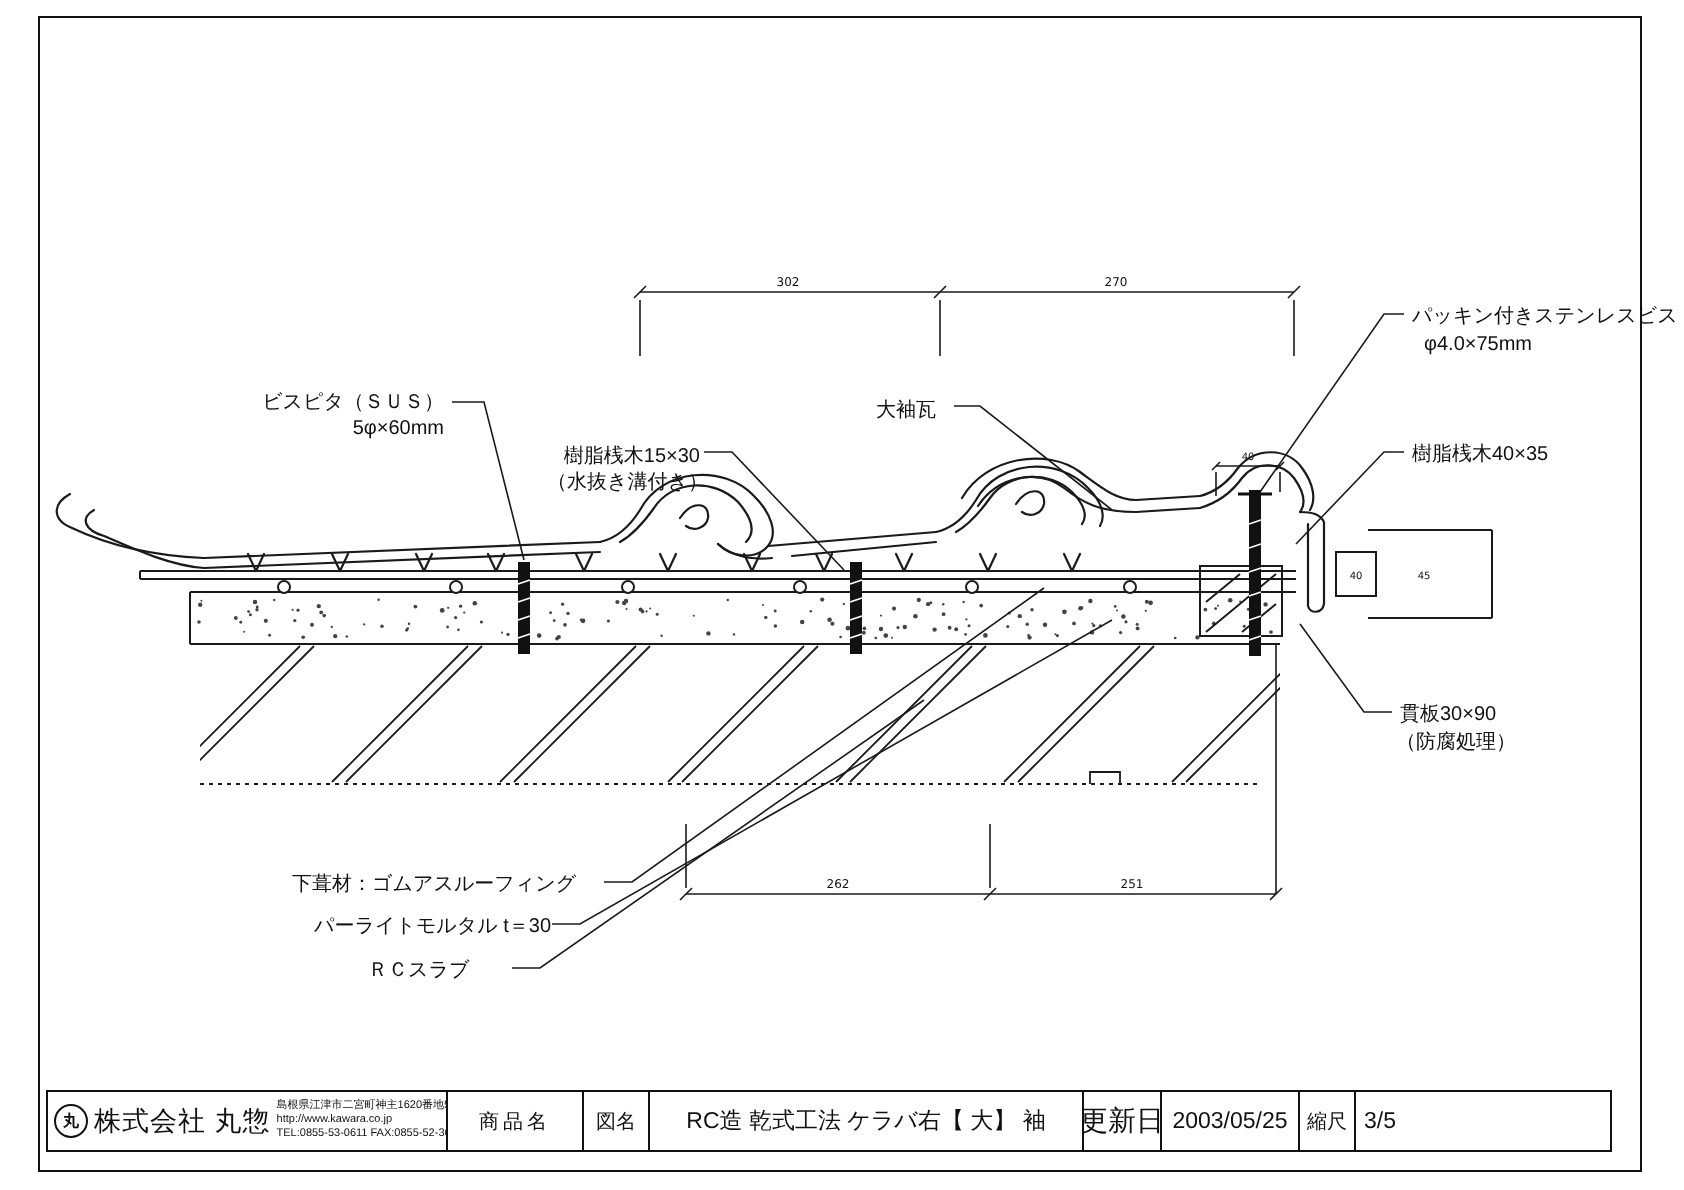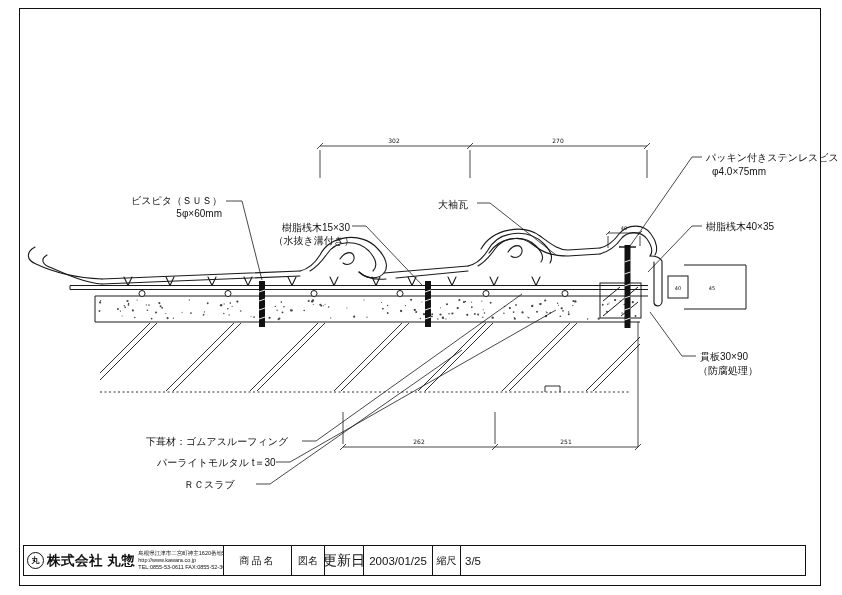--- a/index.html
+++ b/index.html
@@ -12,21 +12,21 @@
   .dimsm{font-size:5px;font-family:"DejaVu Sans",sans-serif;}
   
   .tb{position:absolute;left:23px;top:545px;width:783px;height:31px;border:1.2px solid #111;
       display:flex;align-items:stretch;box-sizing:border-box;background:#fff;}
   .tb .cell{border-left:1.2px solid #111;display:flex;align-items:center;justify-content:center;
       box-sizing:border-box;white-space:nowrap;overflow:hidden;}
   .tb .cell:first-child{border-left:none;}
   .c-logo{width:199px;justify-content:flex-start !important;padding:0 3px;gap:3px;}
   .logo-mark{width:15px;height:15px;border:1.6px solid #111;border-radius:50%;
       display:flex;align-items:center;justify-content:center;font-size:8px;font-weight:bold;flex:0 0 auto;}
-  .logo-name{font-size:13.5px;font-weight:bold;letter-spacing:0.5px;flex:0 0 auto;}
+  .logo-name{font-size:13.5px;font-weight:normal;letter-spacing:0.5px;flex:0 0 auto;}
   .addr{font-size:5.5px;line-height:1.3;text-align:left;}
   .c-lab{width:68px;font-size:10px;letter-spacing:2px;}
   .c-prod{width:105px;font-size:12px;}
   .c-zulab{width:33px;font-size:10px;font-family:Liberation Serif, serif;}
   .c-title{width:217px;font-size:11.5px;}
   .c-uplab{width:39px;font-size:14px;}
   .c-date{width:69px;font-size:11.5px;}
   .c-sclab{width:28px;font-size:10px;}
   .c-scale{width:25px;font-size:11.5px;}
 </style>
@@ -357,18 +357,19 @@
       <span class="logo-mark">丸</span>
       <span class="logo-name">株式会社 丸惣</span>
       <span class="addr">
         <span>島根県江津市二宮町神主1620番地5</span><br>
         <span>http://www.kawara.co.jp</span><br>
         <span>TEL:0855-53-0611 FAX:0855-52-3623</span>
       </span>
     </div>
     <div class="cell c-lab">商品名</div>
     <div class="cell c-zulab">図名</div>
+    <div class="cell c-title">RC造 乾式工法 ケラバ右【 大】 袖</div>
     <div class="cell c-uplab">更新日</div>
-    <div class="cell c-date">2003/01/25</div>
+    <div class="cell c-date">2003/05/25</div>
     <div class="cell c-sclab">縮尺</div>
     <div class="cell c-scale">3/5</div>
   </div>
 </div>
 
 </body></html>

